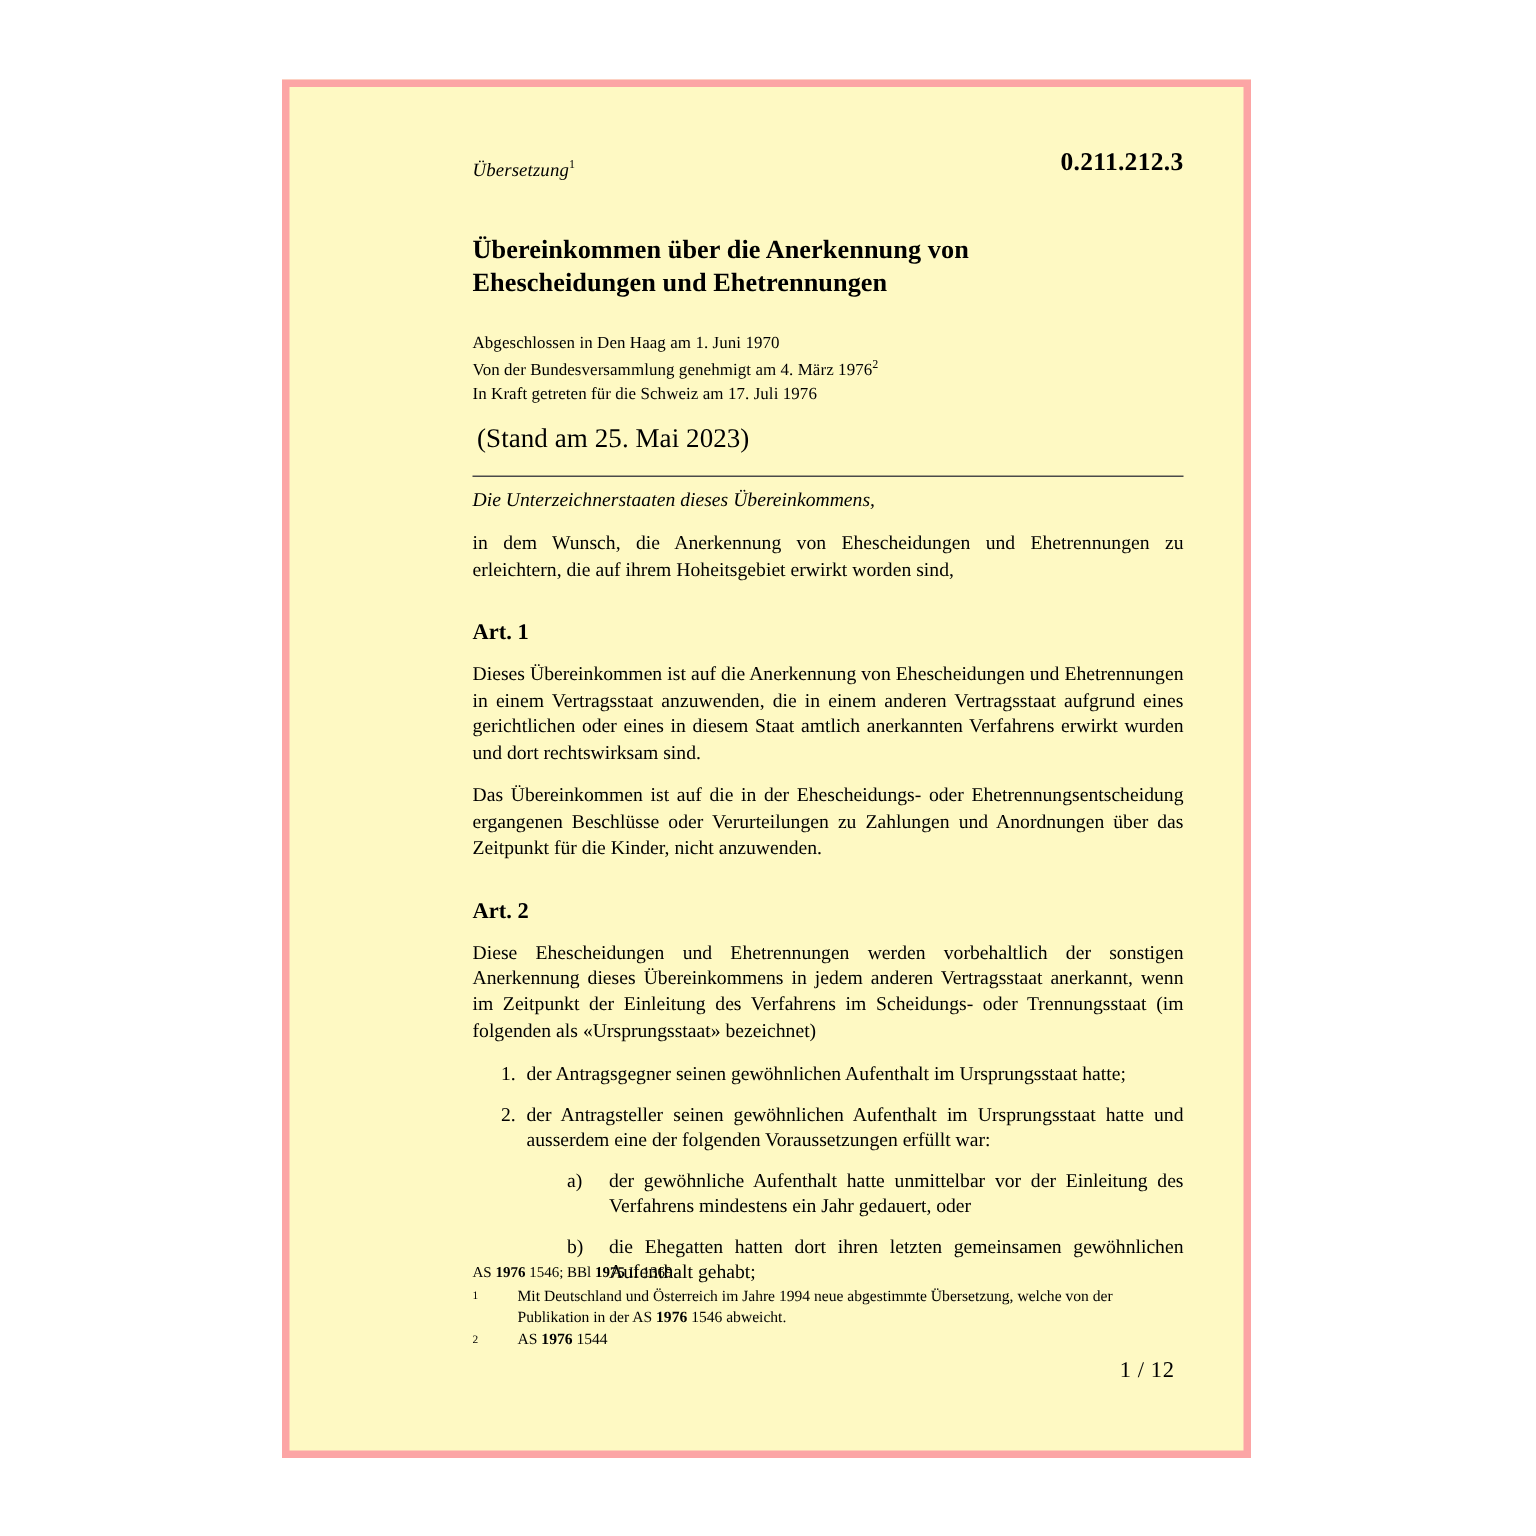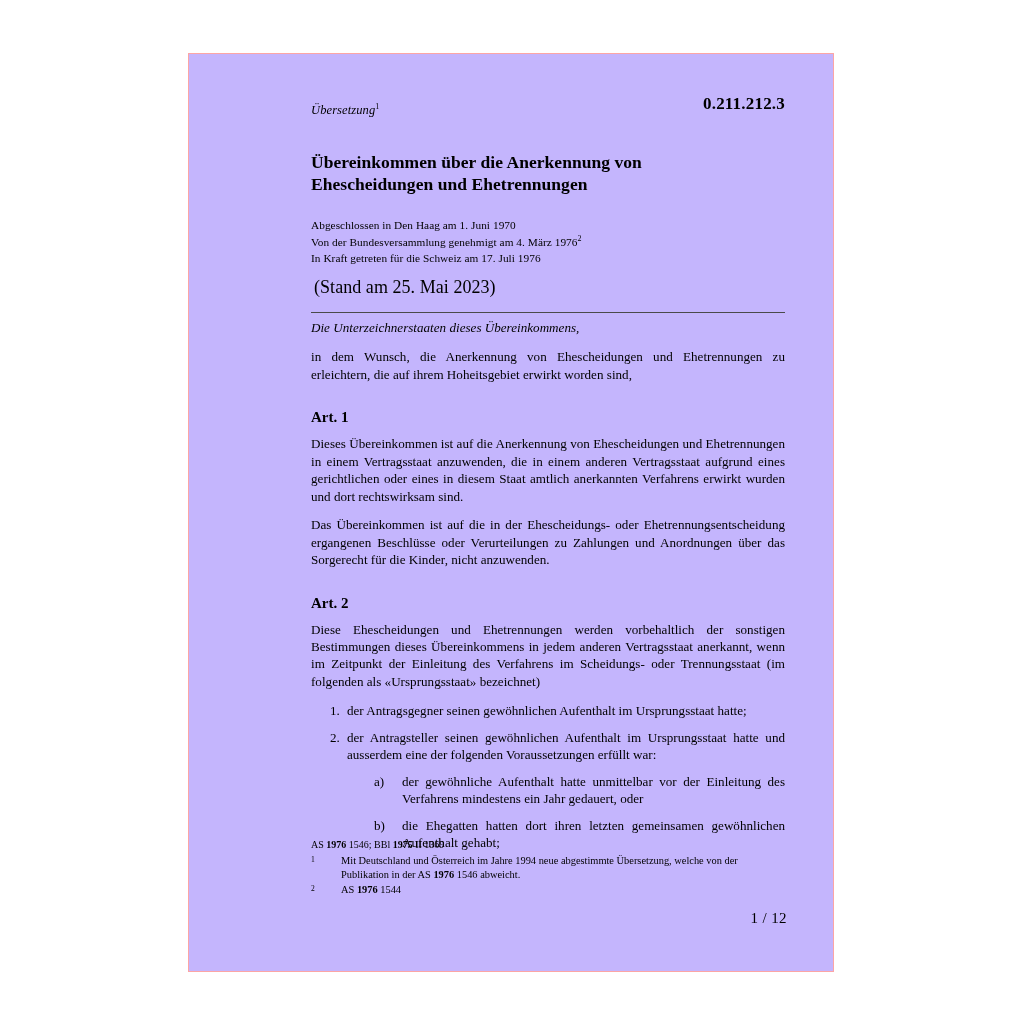--- a/index.html
+++ b/index.html
@@ -14,22 +14,22 @@
     color: #000000;
     overflow: hidden;
   }
 
   .page-frame {
     position: absolute;
     left: 188px;
     top: 53px;
     width: 646px;
     height: 919px;
-    border: 1px solid #fca5a5;
-    background: #c4b5fd;
+    border: 5px solid #fca5a5;
+    background: #fef9c3;
     box-sizing: border-box;
   }
 
   .page-body {
     position: absolute;
     left: 122px;
     top: 46px;
     width: 474px;
   }
 
@@ -210,26 +210,26 @@
     <div class="rule"></div>
 
     <div class="preamble">
       <p class="para italic tight">Die Unterzeichnerstaaten dieses Übereinkommens,</p>
       <p class="para tight">in dem Wunsch, die Anerkennung von Ehescheidungen und Ehetrennungen zu erleichtern, die auf ihrem Hoheitsgebiet erwirkt worden sind,</p>
     </div>
 
     <div class="article">
       <div class="article-heading">Art. 1</div>
       <p class="para">Dieses Übereinkommen ist auf die Anerkennung von Ehescheidungen und Ehetrennungen in einem Vertragsstaat anzuwenden, die in einem anderen Vertragsstaat aufgrund eines gerichtlichen oder eines in diesem Staat amtlich anerkannten Verfahrens erwirkt wurden und dort rechtswirksam sind.</p>
-      <p class="para">Das Übereinkommen ist auf die in der Ehescheidungs- oder Ehetrennungsentscheidung ergangenen Beschlüsse oder Verurteilungen zu Zahlungen und Anordnungen über das Sorgerecht für die Kinder, nicht anzuwenden.</p>
+      <p class="para">Das Übereinkommen ist auf die in der Ehescheidungs- oder Ehetrennungsentscheidung ergangenen Beschlüsse oder Verurteilungen zu Zahlungen und Anordnungen über das Zeitpunkt für die Kinder, nicht anzuwenden.</p>
     </div>
 
     <div class="article">
       <div class="article-heading">Art. 2</div>
-      <p class="para">Diese Ehescheidungen und Ehetrennungen werden vorbehaltlich der sonstigen Bestimmungen dieses Übereinkommens in jedem anderen Vertragsstaat anerkannt, wenn im Zeitpunkt der Einleitung des Verfahrens im Scheidungs- oder Trennungsstaat (im folgenden als «Ursprungsstaat» bezeichnet)</p>
+      <p class="para">Diese Ehescheidungen und Ehetrennungen werden vorbehaltlich der sonstigen Anerkennung dieses Übereinkommens in jedem anderen Vertragsstaat anerkannt, wenn im Zeitpunkt der Einleitung des Verfahrens im Scheidungs- oder Trennungsstaat (im folgenden als «Ursprungsstaat» bezeichnet)</p>
 
       <div class="list">
         <div class="list-item level1">
           <span class="list-marker">1.</span>
           <span class="list-text">der Antragsgegner seinen gewöhnlichen Aufenthalt im Ursprungsstaat hatte;</span>
         </div>
 
         <div class="list-item level1">
           <span class="list-marker">2.</span>
           <span class="list-text">der Antragsteller seinen gewöhnlichen Aufenthalt im Ursprungsstaat hatte und ausserdem eine der folgenden Voraussetzungen erfüllt war:</span>

